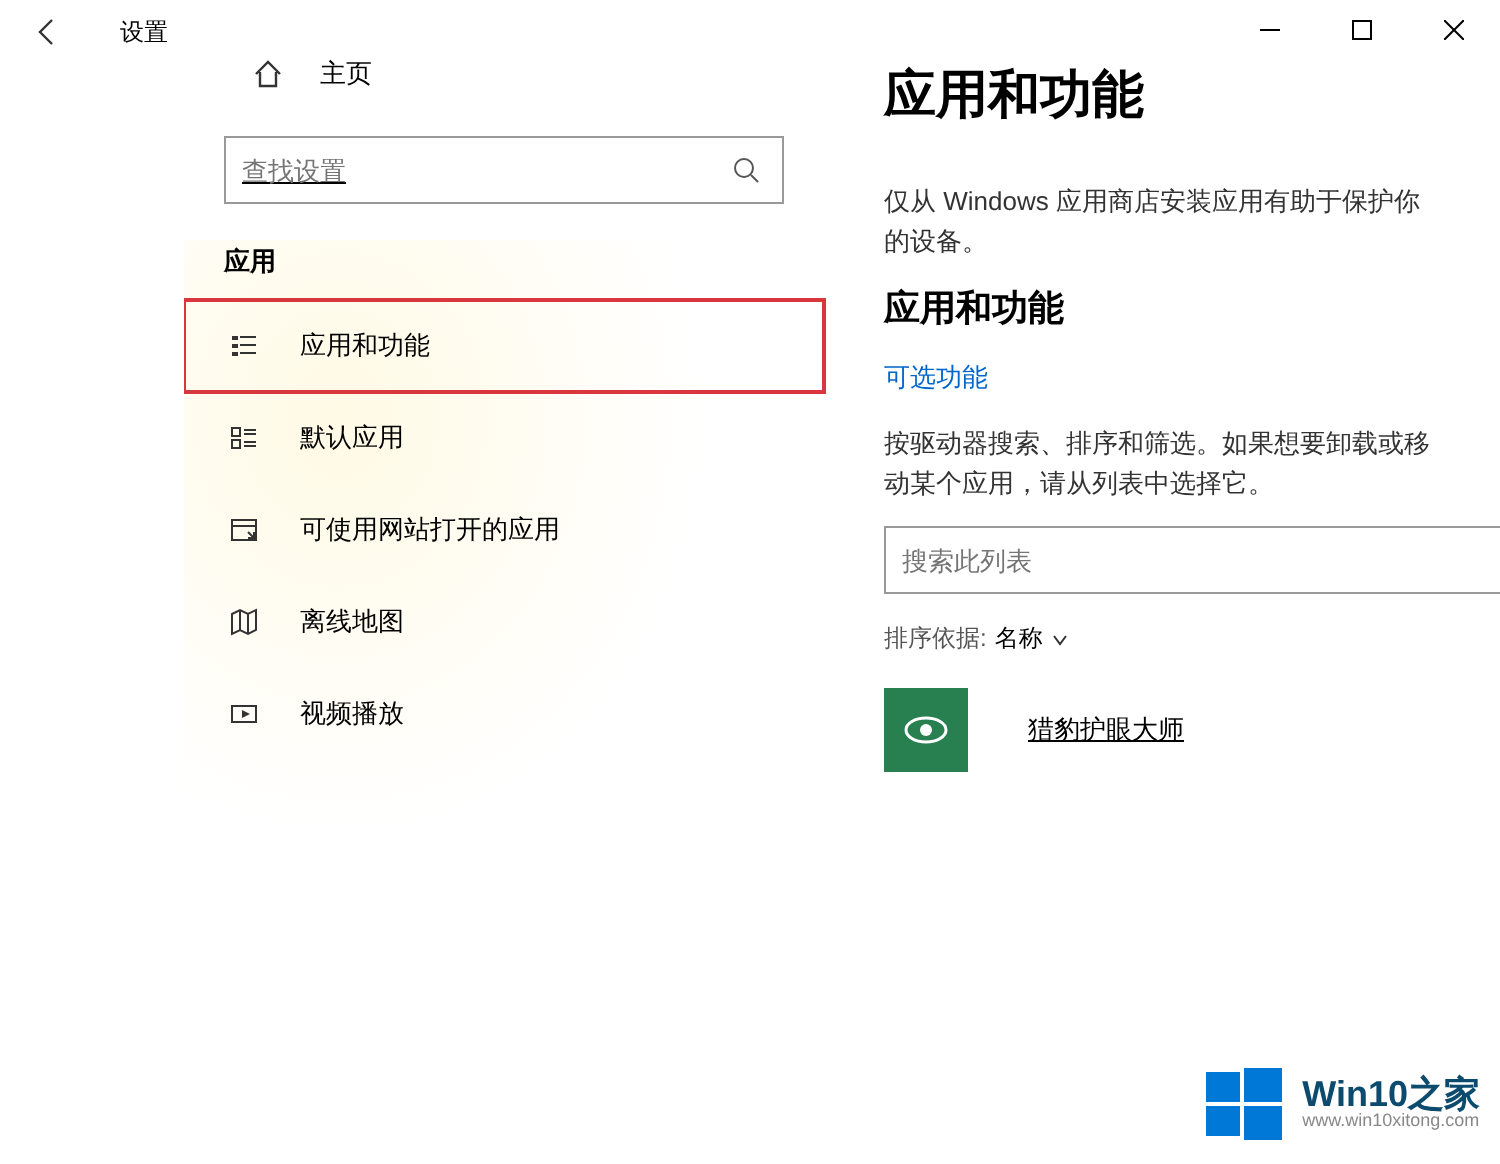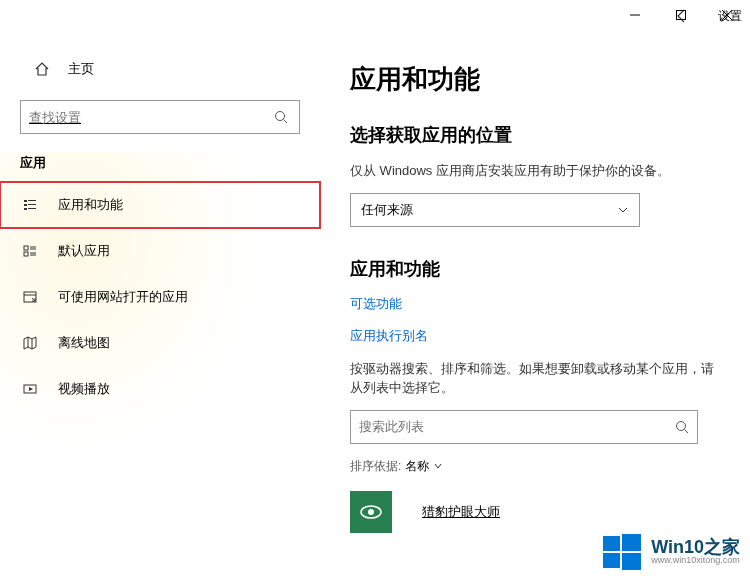--- a/index.html
+++ b/index.html
@@ -1,17 +1,17 @@
 <!DOCTYPE html>
 <html><head>
 <meta charset="utf-8">
 <style>
 * { margin: 0; padding: 0; box-sizing: border-box; font-family: "Microsoft YaHei", "Segoe UI", sans-serif; }
 body { width: 750px; height: 582px; background: #fff; overflow: hidden; position: relative; }
-.window { width: 100%; height: 100%; display: flex; flex-direction: column; position: relative; align-items: flex-end; }
+.window { width: 100%; height: 100%; display: flex; flex-direction: row; position: relative; }
 .titlebar { height: 32px; display: flex; align-items: center; padding: 0 8px; }
 .back-btn { width: 32px; height: 32px; display: flex; align-items: center; justify-content: center; cursor: pointer; }
 .title { margin-left: 20px; font-size: 12px; color: #000; }
 .win-controls { position: absolute; right: 0; top: 0; display: flex; }
 .win-btn { width: 46px; height: 30px; display: flex; align-items: center; justify-content: center; cursor: pointer; }
 .content { flex: 1; display: flex; overflow: hidden; }
 .sidebar { width: 320px; padding: 20px 0 0 0; position: relative; }
 .gradient-bg { position: absolute; top: 120px; left: 0; width: 260px; height: 300px; background: radial-gradient(ellipse at 30% 30%, rgba(255,240,180,0.35), rgba(255,255,255,0) 70%); pointer-events: none; z-index: 0; }
 .home-row { display: flex; align-items: center; padding: 8px 32px; cursor: pointer; position: relative; z-index: 1; }
 .home-row .icon { width: 20px; margin-right: 16px; display: flex; justify-content: center; }
@@ -155,34 +155,24 @@
               <rect x="2" y="4" width="12" height="8" stroke="#333" fill="none"></rect>
               <path d="M7 6 L11 8 L7 10 Z" fill="#333"></path>
             </svg>
         </span>
         <span class="label">视频播放</span>
       </div>
     </div>
 
     <div class="main">
       <h1>应用和功能</h1>
-      <h2>选择获取应用的位置</h2>
       <div class="desc">仅从 Windows 应用商店安装应用有助于保护你的设备。</div>
-      <div class="dropdown">
-        <span>任何来源</span>
-        <span>
-          <svg width="12" height="12" viewBox="0 0 12 12">
-              <path d="M2 4 L6 8 L10 4" stroke="#333" fill="none" stroke-width="1"></path>
-            </svg>
-        </span>
-      </div>
 
       <h2>应用和功能</h2>
       <a class="link">可选功能</a>
-      <a class="link">应用执行别名</a>
       <div class="desc">按驱动器搜索、排序和筛选。如果想要卸载或移动某个应用，请从列表中选择它。</div>
 
       <div class="search-box2">
         <input type="text" placeholder="搜索此列表" style="">
         <span>
           <svg width="14" height="14" viewBox="0 0 14 14">
               <circle cx="6" cy="6" r="4.5" stroke="#555" stroke-width="1" fill="none"></circle>
               <line x1="9.5" y1="9.5" x2="13" y2="13" stroke="#555" stroke-width="1"></line>
             </svg>
         </span>

